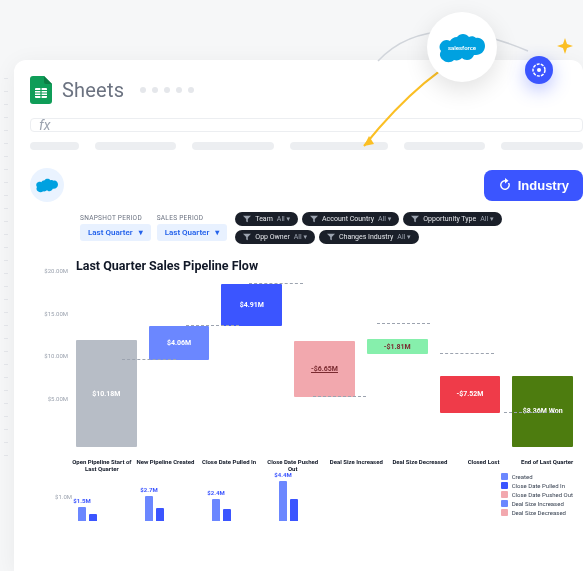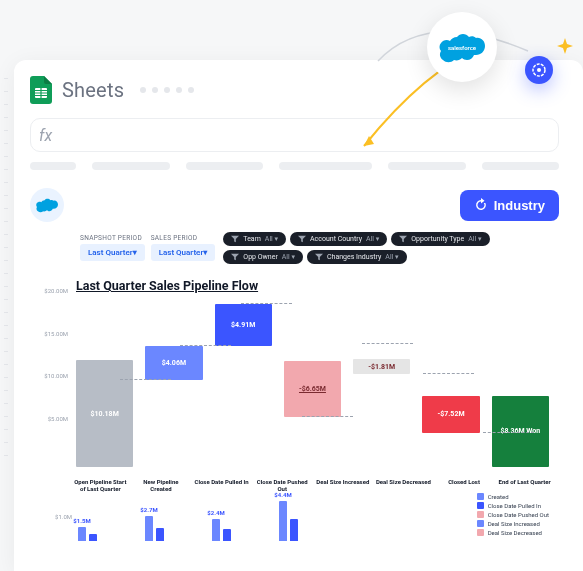--- a/index.html
+++ b/index.html
@@ -1,40 +1,40 @@
 <!DOCTYPE html>
 <html><head>
 <meta charset="utf-8">
 <style>
   * { box-sizing: border-box; margin: 0; padding: 0; }
   body { width: 583px; height: 571px; font-family: -apple-system, BlinkMacSystemFont, "Segoe UI", Roboto, sans-serif; background: #f6f7f8; position: relative; overflow: hidden; }
-  .card { position: absolute; left: 14px; top: 60px; right: 0; bottom: 0; background: #fff; border-radius: 12px 12px 0 0; box-shadow: 0 4px 24px rgba(0,0,0,.06); padding: 16px 24px 0 16px; }
+  .card { position: absolute; left: 14px; top: 60px; right: 0; bottom: 0; background: #fff; border-radius: 12px 12px 0 0; box-shadow: 0 4px 24px rgba(0,0,0,.06); padding: 16px 0 0 16px; }
   .card-header { display: flex; align-items: center; gap: 10px; }
   .sheets-icon { width: 22px; height: 28px; }
   .app-title { font-size: 20px; color: #6b7280; font-weight: 400; letter-spacing: .2px; }
   .dots { display: flex; gap: 6px; margin-left: 6px; align-items: center; }
   .dot { width: 6px; height: 6px; border-radius: 50%; background: #e5e7eb; }
-  .fx-bar { margin-top: 14px; height: 34px; border: 1px solid #eceef1; border-radius: 10px; display: flex; align-items: center; padding: 0 8px; color: #9ca3af; font-style: italic; font-size: 16px; }
+  .fx-bar { margin-top: 14px; height: 14px; border: 1px solid #eceef1; border-radius: 4px; display: flex; align-items: center; padding: 0 8px; color: #9ca3af; font-style: italic; font-size: 14px; }
   .placeholder-row { margin-top: 10px; display: flex; gap: 16px; }
   .ph { height: 8px; border-radius: 4px; background: #eceef1; flex: 1; }
   .ruler { position: absolute; left: 4px; top: 78px; width: 4px; bottom: 0; display: flex; flex-direction: column; gap: 12px; }
   .tick { height: 1px; background: #e5e7eb; }
   .report { position: relative; margin-top: 18px; background: #fff; }
   .report-top { display: flex; align-items: center; gap: 8px; }
   .sf-chip { width: 34px; height: 34px; border-radius: 50%; background: #eaf3ff; display: flex; align-items: center; justify-content: center; }
   .refresh-btn { margin-left: auto; background: #3b55ff; color: #fff; border: none; border-radius: 8px; padding: 8px 14px; font-size: 13px; font-weight: 600; display: flex; align-items: center; gap: 6px; cursor: pointer; }
   .filters-row { display: flex; gap: 8px; margin-top: 12px; margin-left: 50px; }
   .period-block { display: flex; gap: 6px; }
   .period { }
   .period-label { font-size: 6.5px; color: #6b7280; letter-spacing: .3px; text-transform: uppercase; }
-  .period-pill { margin-top: 2px; background: #e8f1ff; color: #2563eb; font-size: 8px; font-weight: 600; padding: 4px 8px; border-radius: 3px; display: flex; align-items: center; }
+  .period-pill { margin-top: 2px; background: #e8f1ff; color: #2563eb; font-size: 8px; font-weight: 600; padding: 4px 8px; border-radius: 3px; display: flex; align-items: center; gap: 6px; }
   .dark-pills { display: flex; flex-wrap: wrap; gap: 4px; max-width: 270px; margin-top: -2px; }
   .dark-pill { background: #1a1f29; color: #e5e7eb; font-size: 7px; padding: 3px 8px; border-radius: 10px; display: flex; align-items: center; gap: 4px; }
   .dark-pill .all { color: #9ca3af; }
-  .chart-title { margin: 14px 0 0 46px; font-size: 12.5px; font-weight: 700; color: #111827; text-decoration: underline; }
+  .chart-title { margin: 14px 0 0 46px; font-size: 12.5px; font-weight: 700; color: #111827; }
   .chart-area { position: relative; margin-top: 4px; height: 196px; padding-left: 40px; padding-right: 4px; }
   .y-axis { position: absolute; left: 4px; top: 0; bottom: 26px; width: 34px; }
   .y-tick { position: absolute; right: 0; font-size: 6px; color: #9ca3af; transform: translateY(-50%); }
   .plot { position: absolute; left: 40px; right: 4px; top: 0; bottom: 26px; display: flex; }
   .col { flex: 1; position: relative; }
   .bar { position: absolute; left: 6px; right: 6px; display: flex; align-items: center; justify-content: center; font-size: 7px; font-weight: 700; color: #fff; border-radius: 1px; }
   .x-labels { position: absolute; left: 40px; right: 4px; bottom: 0; display: flex; }
   .x-label { flex: 1; font-size: 6px; font-weight: 700; color: #111827; text-align: center; padding: 0 2px; line-height: 1.15; }
   .connector { position: absolute; border-top: 1.2px dashed #9ca3af; height: 0; }
   .secondary-title { margin: 4px 0 0 46px; font-size: 11px; font-weight: 700; color: #111827; }
@@ -233,27 +233,27 @@
           <div class="col">
             <div class="bar" style="bottom: 86.53px; height: 34.51px; background: rgb(107, 135, 255);">$4.06M</div>
           </div>
           <div class="col">
             <div class="bar" style="bottom: 121.04px; height: 41.735px; background: rgb(59, 85, 255);">$4.91M</div>
           </div>
           <div class="col">
             <div class="bar" style="bottom: 49.81px; height: 56.525px; background: rgb(242, 168, 174); color: rgb(122, 42, 48); text-decoration: underline;">-$6.65M</div>
           </div>
           <div class="col">
-            <div class="bar" style="bottom: 92.565px; height: 15.385px; background: #e5e5e5; color: rgb(122, 42, 48);">-$1.81M</div>
+            <div class="bar" style="bottom: 92.565px; height: 15.385px; background: #86efac; color: rgb(122, 42, 48);">-$1.81M</div>
           </div>
           <div class="col">
             <div class="bar" style="bottom: 34.085px; height: 36.975px; background: rgb(239, 59, 73);">-$7.52M</div>
           </div>
           <div class="col">
-            <div class="bar" style="bottom: 0px; height: 71.06px; background: #15803d;">$8.36M Won</div>
+            <div class="bar" style="bottom: 0px; height: 71.06px; background: #4d7c0f;">$8.36M Won</div>
           </div>
           <div class="connector" style="bottom: 86.53px; left: 10.25%; width: 10.5%;"></div>
           <div class="connector" style="bottom: 121.04px; left: 22.75%; width: 10.5%;"></div>
           <div class="connector" style="bottom: 162.775px; left: 35.25%; width: 10.5%;"></div>
           <div class="connector" style="bottom: 49.81px; left: 47.75%; width: 10.5%;"></div>
           <div class="connector" style="bottom: 123.42px; left: 60.25%; width: 10.5%;"></div>
           <div class="connector" style="bottom: 92.565px; left: 72.75%; width: 10.5%;"></div>
           <div class="connector" style="bottom: 34.085px; left: 85.25%; width: 10.5%;"></div>
         </div>
       <div class="x-labels" id="xlabels">

